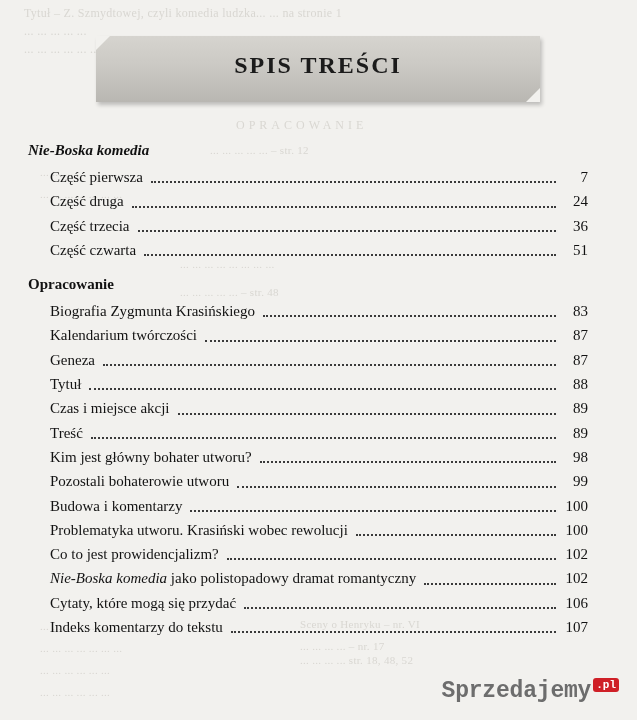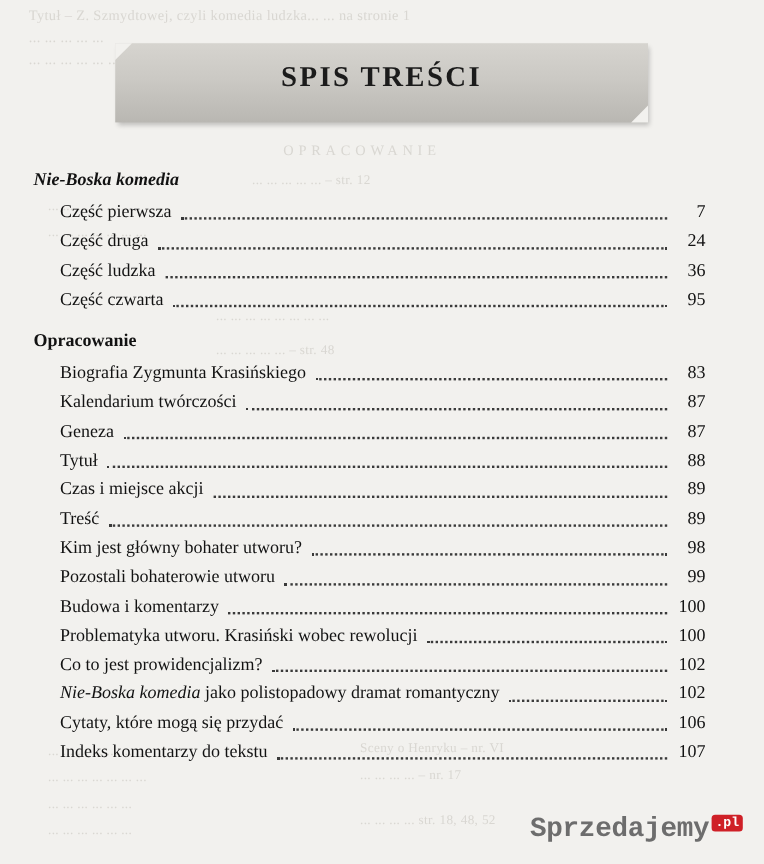--- a/index.html
+++ b/index.html
@@ -164,21 +164,21 @@
   <div class="ghost small" style="left:40px; top:166px;">... ... ... ... ... ...</div>
   <div class="ghost small" style="left:40px; top:188px;">... ... ... ... ... ... ...</div>
   <div class="ghost small" style="left:180px; top:258px;">... ... ... ... ... ... ... ...</div>
   <div class="ghost small" style="left:180px; top:286px;">... ... ... ... ... – str. 48</div>
   <div class="ghost small" style="left:40px; top:620px;">... ... ... ... ... ... ...</div>
   <div class="ghost small" style="left:300px; top:618px;">Sceny o Henryku – nr. VI</div>
   <div class="ghost small" style="left:300px; top:640px;">... ... ... ... – nr. 17</div>
   <div class="ghost small" style="left:40px; top:642px;">... ... ... ... ... ... ...</div>
   <div class="ghost small" style="left:40px; top:664px;">... ... ... ... ... ...</div>
   <div class="ghost small" style="left:40px; top:686px;">... ... ... ... ... ...</div>
-  <div class="ghost small" style="left:300px; top:678px;">... ... ... ... str. 18, 48, 52</div>
+  <div class="ghost small" style="left:300px; top:654px;">... ... ... ... str. 18, 48, 52</div>
 
   <div class="banner">
     <div class="banner-notch-left"></div>
     <div class="banner-notch-right"></div>
     <div class="banner-title">SPIS TREŚCI</div>
   </div>
 
   <div class="toc">
 
     <div class="section-block">
@@ -188,28 +188,28 @@
         <span class="entry-label">Część pierwsza</span>
         <span class="dots"></span>
         <span class="entry-page">7</span>
       </div>
       <div class="entry">
         <span class="entry-label">Część druga</span>
         <span class="dots"></span>
         <span class="entry-page">24</span>
       </div>
       <div class="entry">
-        <span class="entry-label">Część ludzka</span>
+        <span class="entry-label">Część trzecia</span>
         <span class="dots"></span>
         <span class="entry-page">36</span>
       </div>
       <div class="entry">
         <span class="entry-label">Część czwarta</span>
         <span class="dots"></span>
-        <span class="entry-page">95</span>
+        <span class="entry-page">51</span>
       </div>
     </div>
 
     <div class="section-block">
       <div class="section-title">Opracowanie</div>
 
       <div class="entry">
         <span class="entry-label">Biografia Zygmunta Krasińskiego</span>
         <span class="dots"></span>
         <span class="entry-page">83</span>

